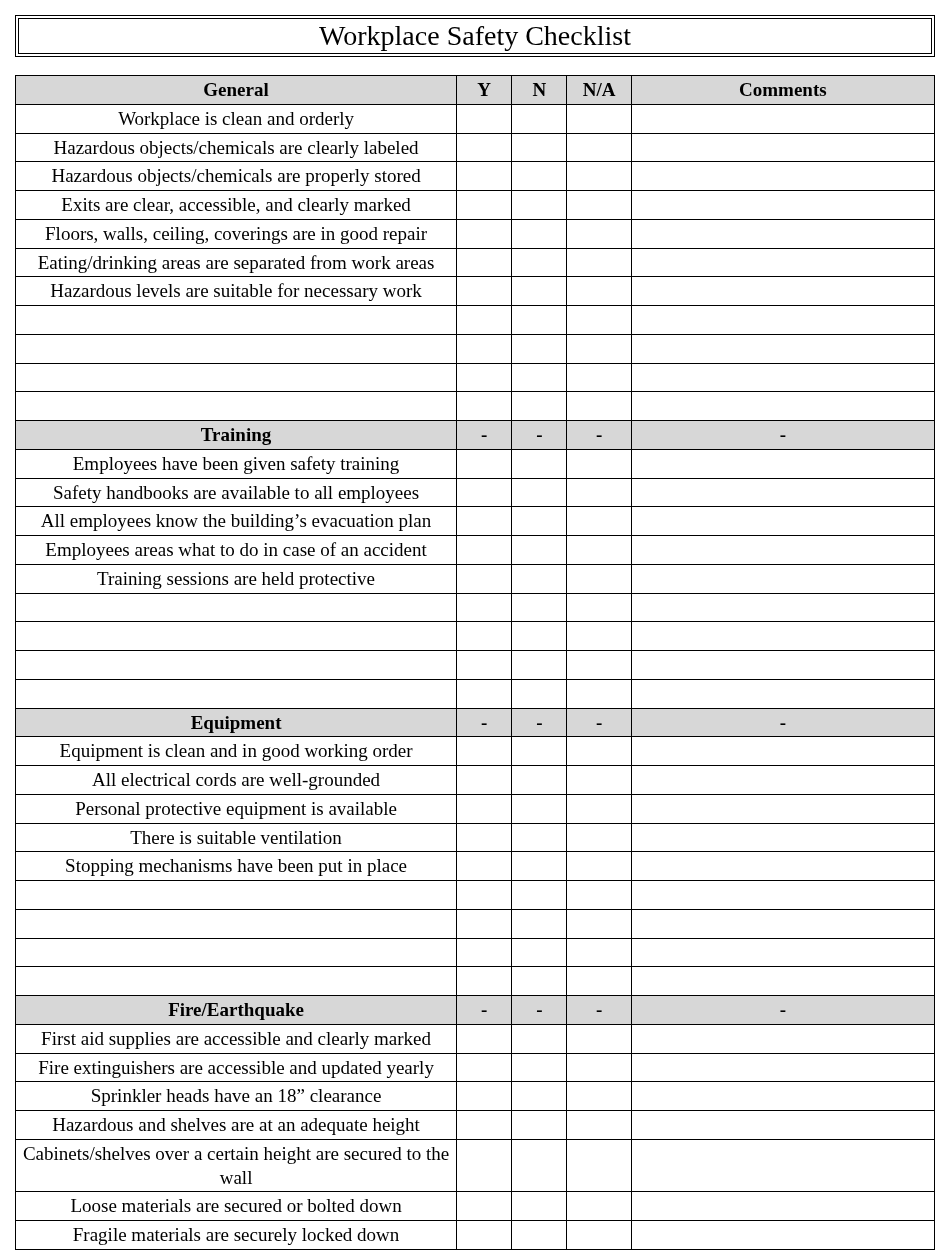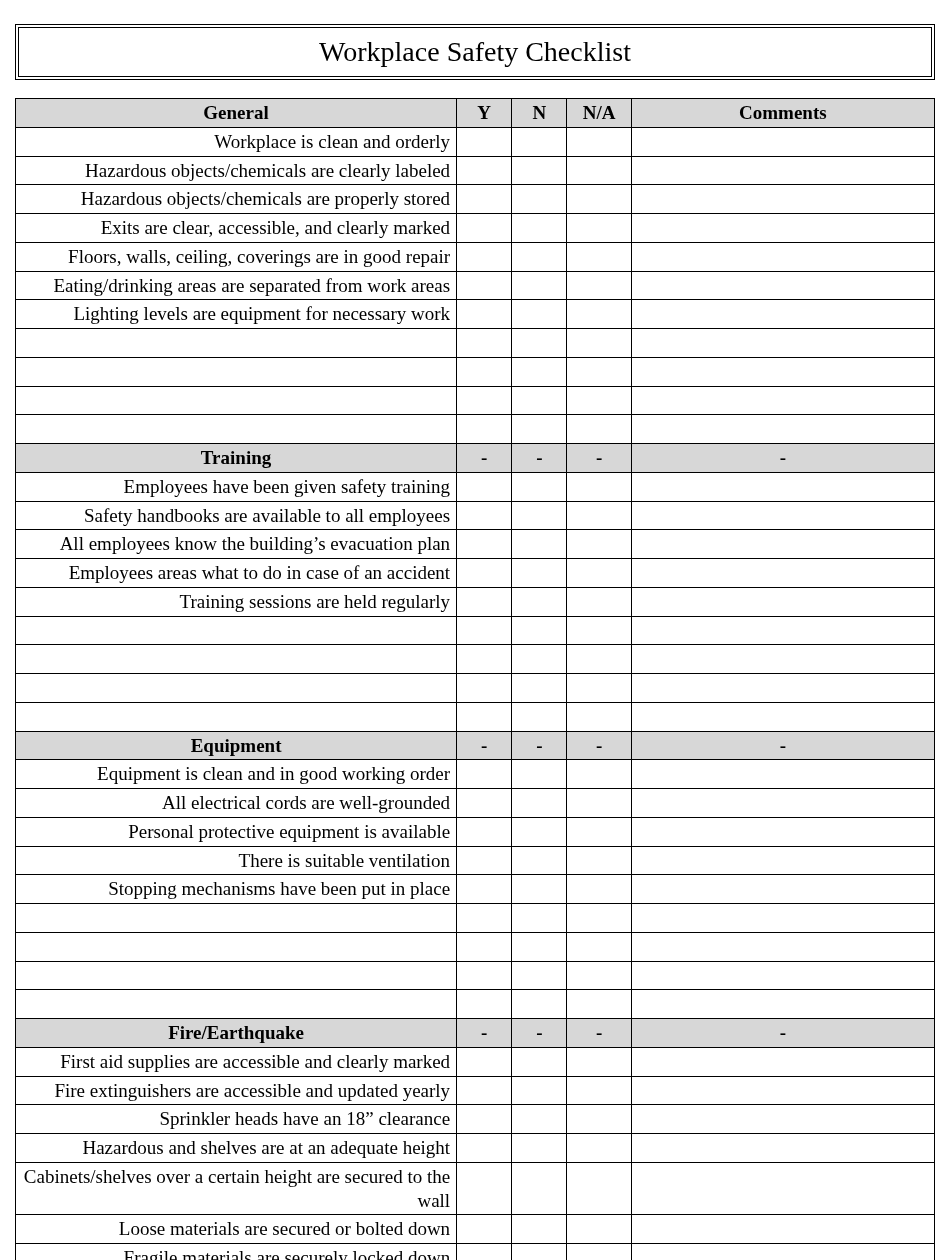--- a/index.html
+++ b/index.html
@@ -7,23 +7,22 @@
     margin: 0;
     padding: 15px;
     background: #fff;
     font-family: "Times New Roman", Times, serif;
     width: 950px;
     color: #000;
   }
   .title-box {
     border: 4px double #000;
     text-align: center;
-    padding: 8px 0;
+    padding: 1px 0;
     margin-bottom: 18px;
-    margin-top: 9px;
   }
   .title-box .title {
     font-size: 28px;
     font-weight: normal;
   }
   table.checklist {
     width: 100%;
     border-collapse: collapse;
     table-layout: fixed;
   }
@@ -40,21 +39,21 @@
     vertical-align: top;
     height: 25px;
   }
   table.checklist th {
     background: #d7d7d7;
     font-weight: bold;
     text-align: center;
     margin-top: 41px;
   }
   table.checklist td.item {
-    text-align: right;
+    text-align: center;
   }
   table.checklist td.mark {
     text-align: center;
   }
 </style>
 </head>
 <body>
 
 <div class="title-box">
   <span class="title">Workplace Safety Checklist</span>
@@ -112,21 +111,21 @@
         <td class="mark"></td>
       </tr>
       <tr>
         <td class="item">Eating/drinking areas are separated from work areas</td>
         <td class="mark"></td>
         <td class="mark"></td>
         <td class="mark"></td>
         <td class="mark"></td>
       </tr>
       <tr>
-        <td class="item">Lighting levels are equipment for necessary work</td>
+        <td class="item">Hazardous levels are suitable for necessary work</td>
         <td class="mark"></td>
         <td class="mark"></td>
         <td class="mark"></td>
         <td class="mark"></td>
       </tr>
       <tr>
         <td class="item">&nbsp;</td>
         <td class="mark"></td>
         <td class="mark"></td>
         <td class="mark"></td>
@@ -182,21 +181,21 @@
         <td class="mark"></td>
       </tr>
       <tr>
         <td class="item">Employees areas what to do in case of an accident</td>
         <td class="mark"></td>
         <td class="mark"></td>
         <td class="mark"></td>
         <td class="mark"></td>
       </tr>
       <tr>
-        <td class="item">Training sessions are held regularly</td>
+        <td class="item">Training sessions are held protective</td>
         <td class="mark"></td>
         <td class="mark"></td>
         <td class="mark"></td>
         <td class="mark"></td>
       </tr>
       <tr>
         <td class="item">&nbsp;</td>
         <td class="mark"></td>
         <td class="mark"></td>
         <td class="mark"></td>

